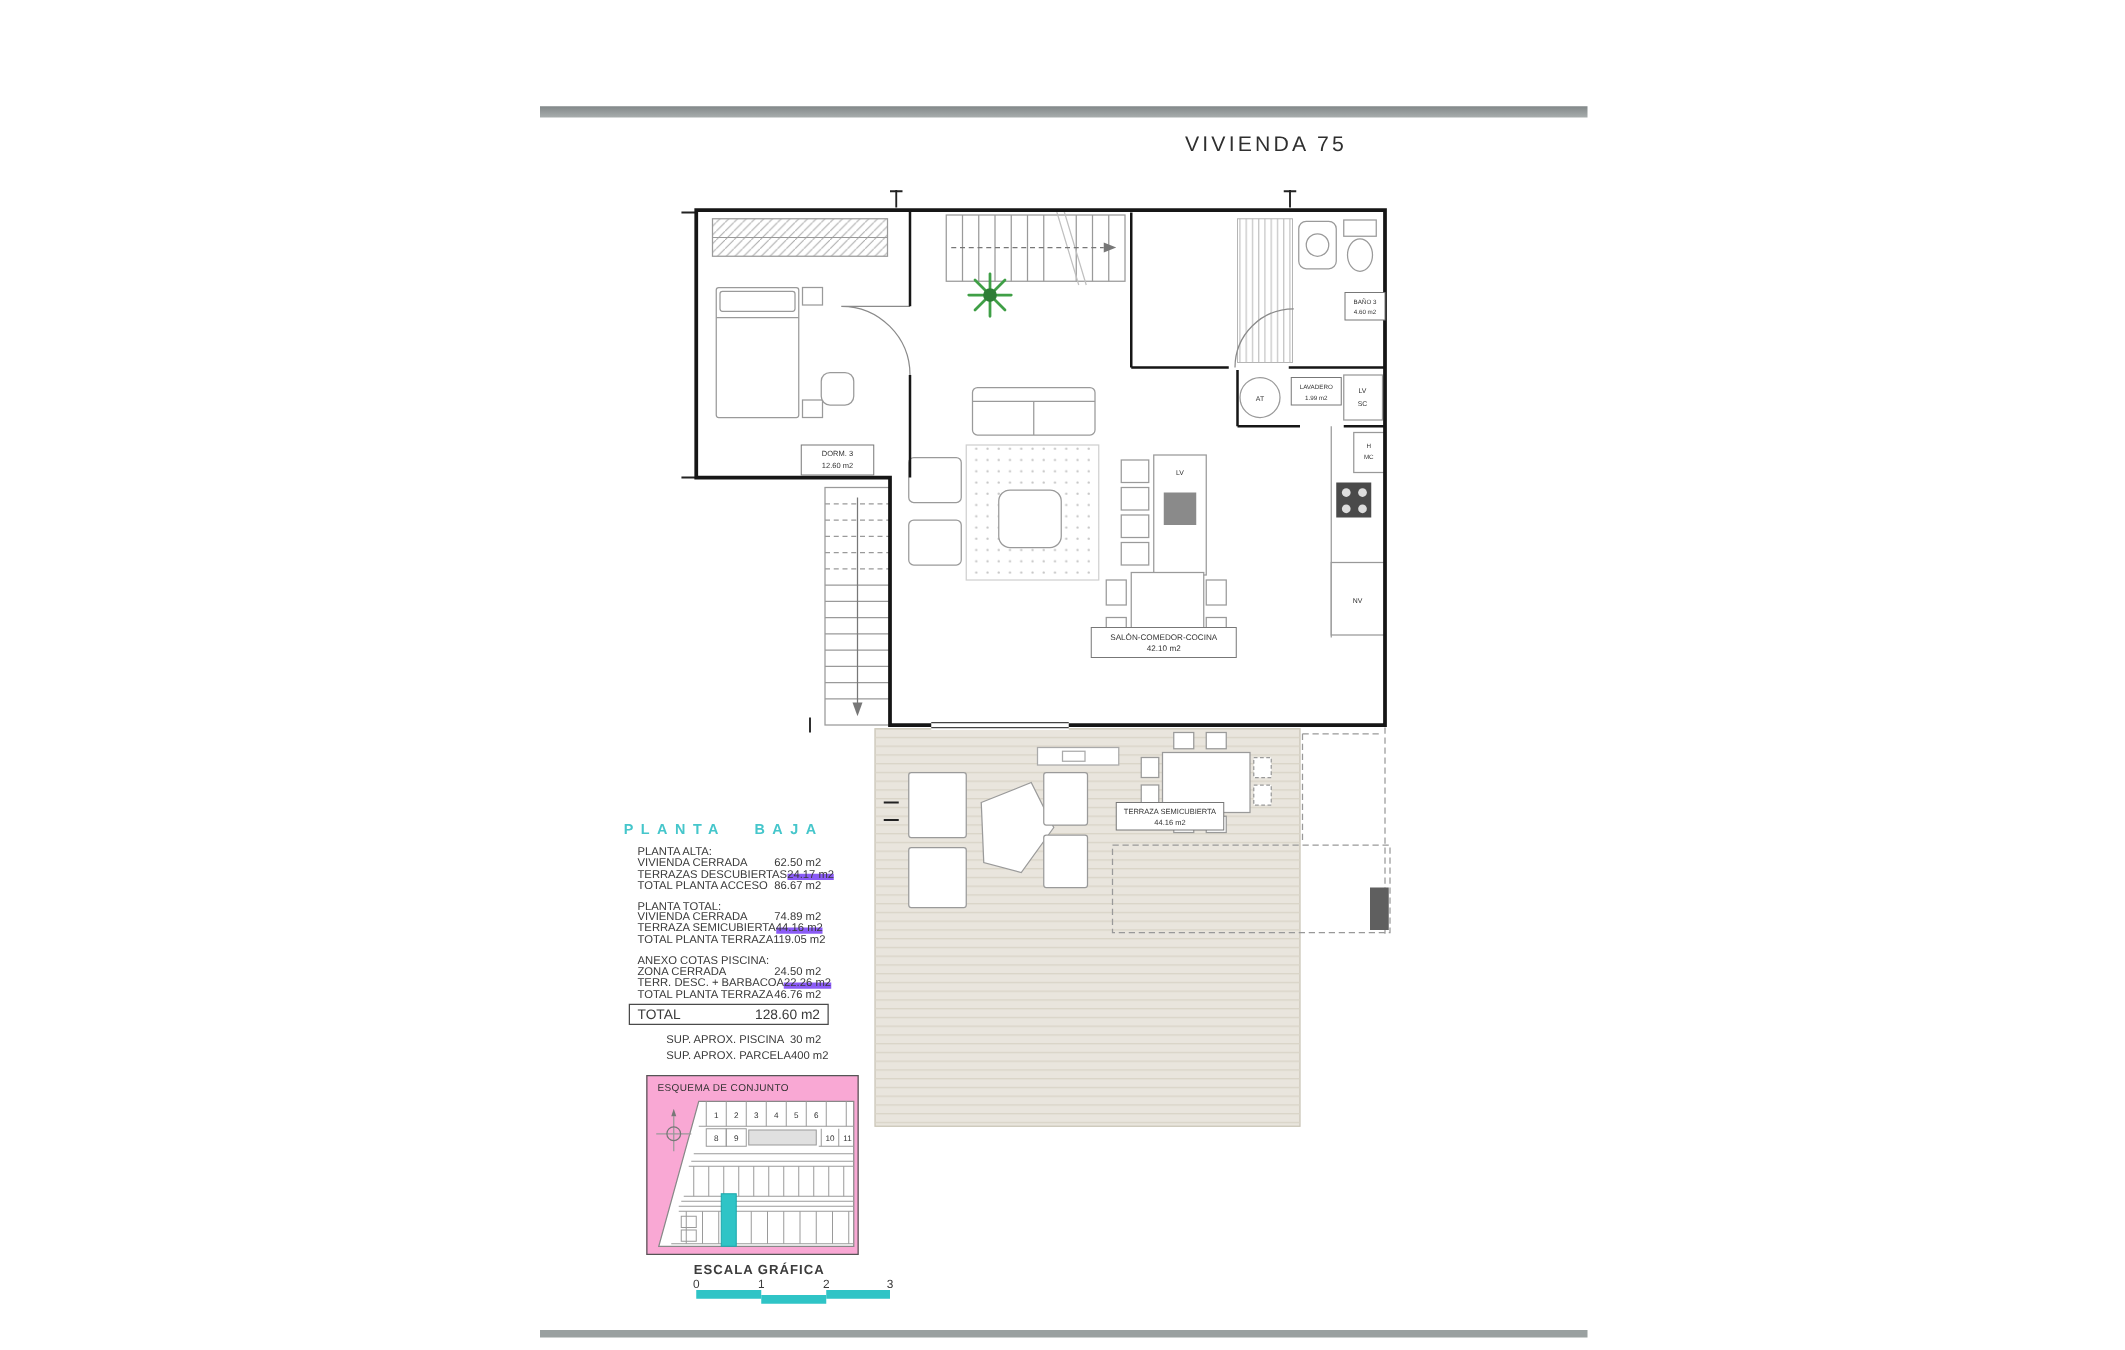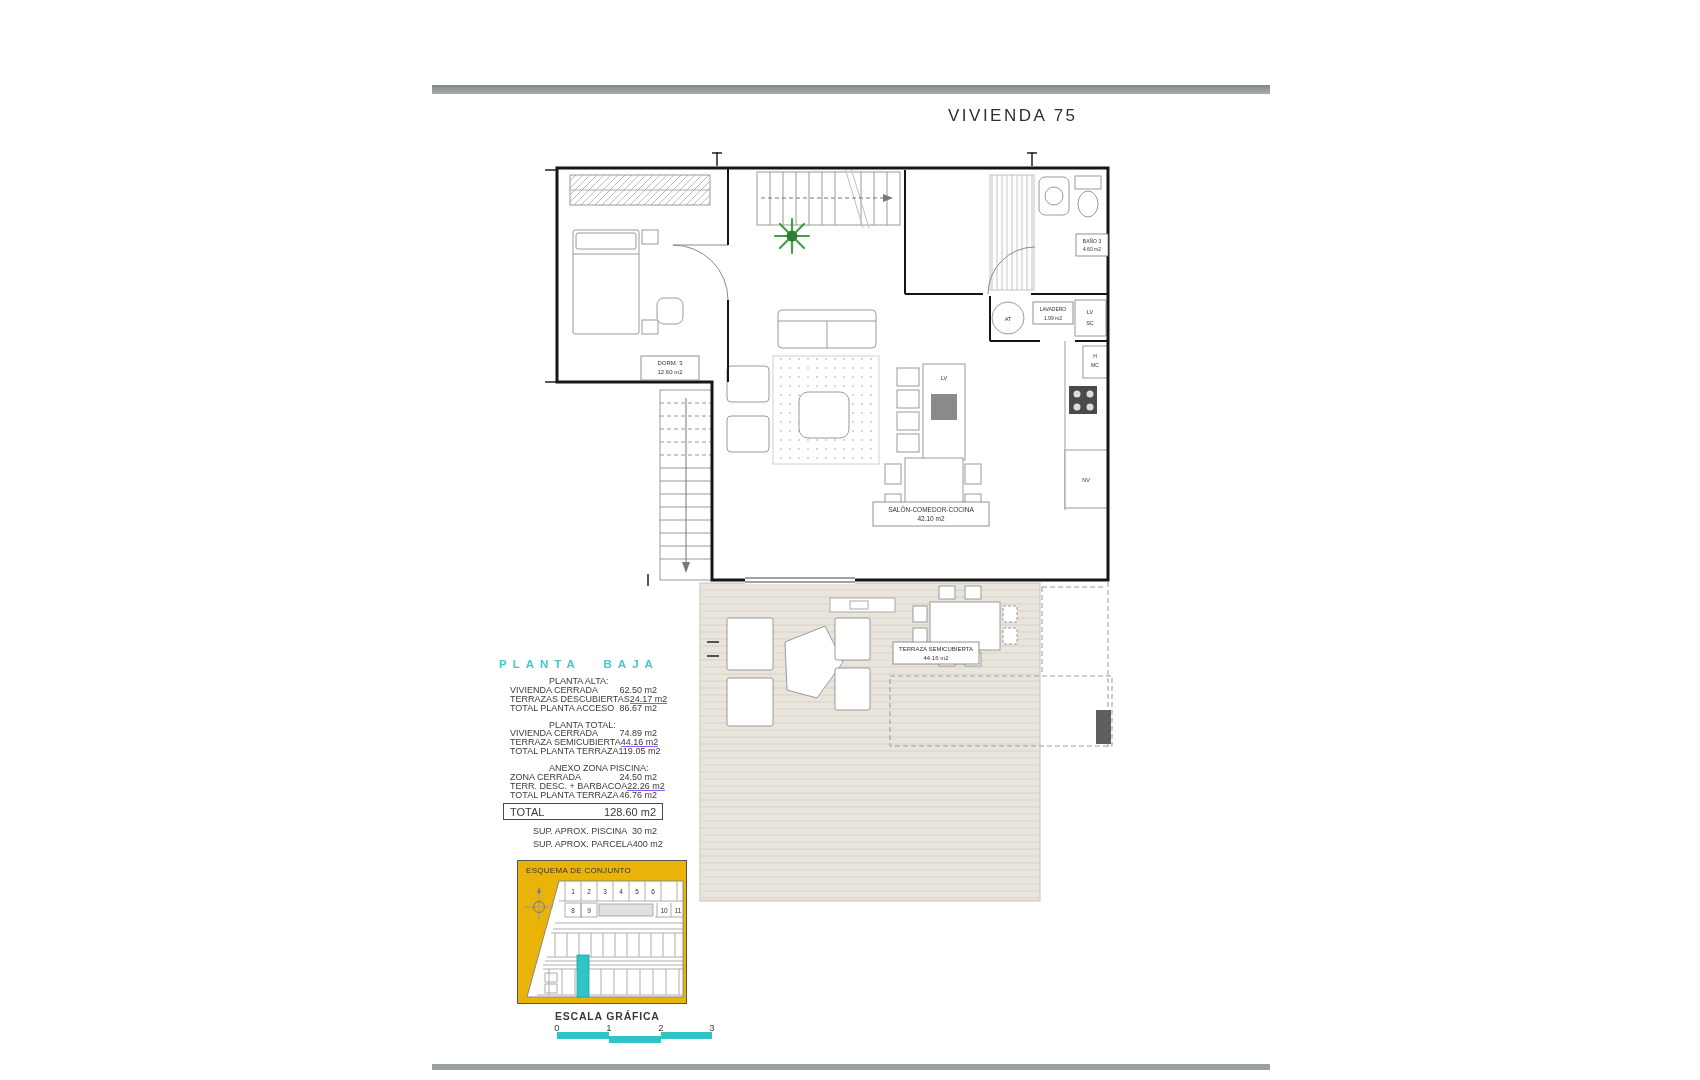--- a/index.html
+++ b/index.html
@@ -9,30 +9,30 @@
            background:linear-gradient(#828889,#a8adad);}
   .bottom-bar{position:absolute;left:432px;top:1064px;width:838px;height:6px;background:#9aa0a0;}
   .sheet-title{position:absolute;left:948px;top:106px;font-size:17px;letter-spacing:2.5px;color:#2f2f2f;}
 
   
   .summary-heading{position:absolute;left:499px;top:658px;font-size:11.5px;font-weight:bold;
                    color:#45c6cb;letter-spacing:6px;word-spacing:14px;white-space:nowrap;}
   .areas{position:absolute;left:510px;top:677px;width:147px;color:#3a3a3a;}
   .sec{margin-bottom:8px;}
   .trow{display:flex;justify-content:space-between;font-size:9px;height:8.9px;line-height:8.9px;white-space:nowrap;}
-  .sec-title{font-size:9px;height:8.9px;line-height:8.9px;margin-left:39px;}
-  .val.sum{border-bottom:1px solid #8b5cf6;}
+  .sec-title{font-size:9px;height:8.9px;line-height:8.9px;}
+  .val.sum{border-bottom:5px solid #8b5cf6;}
   .total-box{position:absolute;left:503px;top:803px;width:146px;height:15px;border:1px solid #4a4a4a;
              display:flex;justify-content:space-between;align-items:center;padding:0 6px;
              font-size:11px;color:#3a3a3a;}
   .extras{position:absolute;left:533px;top:825px;width:124px;color:#3a3a3a;}
   .extras .trow{height:13px;line-height:13px;}
 
   
-  .esquema{position:absolute;left:517px;top:860px;width:168px;height:142px;border:1px solid #555;background:#eab308;}
+  .esquema{position:absolute;left:517px;top:860px;width:168px;height:142px;border:1px solid #555;background:#f9a8d4;}
   .esquema-title{position:absolute;left:8px;top:5px;font-size:8px;color:#333;letter-spacing:.3px;}
   .esquema svg{position:absolute;left:1px;top:16px;}
 
   
   .scalebar{position:absolute;left:553px;top:1010px;width:175px;}
   .scale-title{font-size:10.5px;font-weight:bold;color:#3c3c3c;letter-spacing:.8px;margin-left:2px;}
   .scale-ticks{position:relative;height:10px;font-size:9.5px;color:#3c3c3c;}
   .scale-ticks span{position:absolute;transform:translateX(-50%);}
   .scale-bar{position:relative;height:12px;}
   .scale-bar i{position:absolute;height:7px;background:#2fc4c6;}
@@ -258,21 +258,21 @@
       <div class="trow">
           <span class="lab">TERRAZA SEMICUBIERTA</span>
           <span class="val sum">44.16 m2</span>
         </div>
       <div class="trow">
           <span class="lab">TOTAL PLANTA TERRAZA</span>
           <span class="val">119.05 m2</span>
         </div>
     </div>
     <div class="sec">
-      <div class="sec-title">ANEXO ZONA PISCINA:</div>
+      <div class="sec-title">ANEXO COTAS PISCINA:</div>
       <div class="trow">
           <span class="lab">ZONA CERRADA</span>
           <span class="val">24.50 m2</span>
         </div>
       <div class="trow">
           <span class="lab">TERR. DESC. + BARBACOA</span>
           <span class="val sum">22.26 m2</span>
         </div>
       <div class="trow">
           <span class="lab">TOTAL PLANTA TERRAZA</span>

